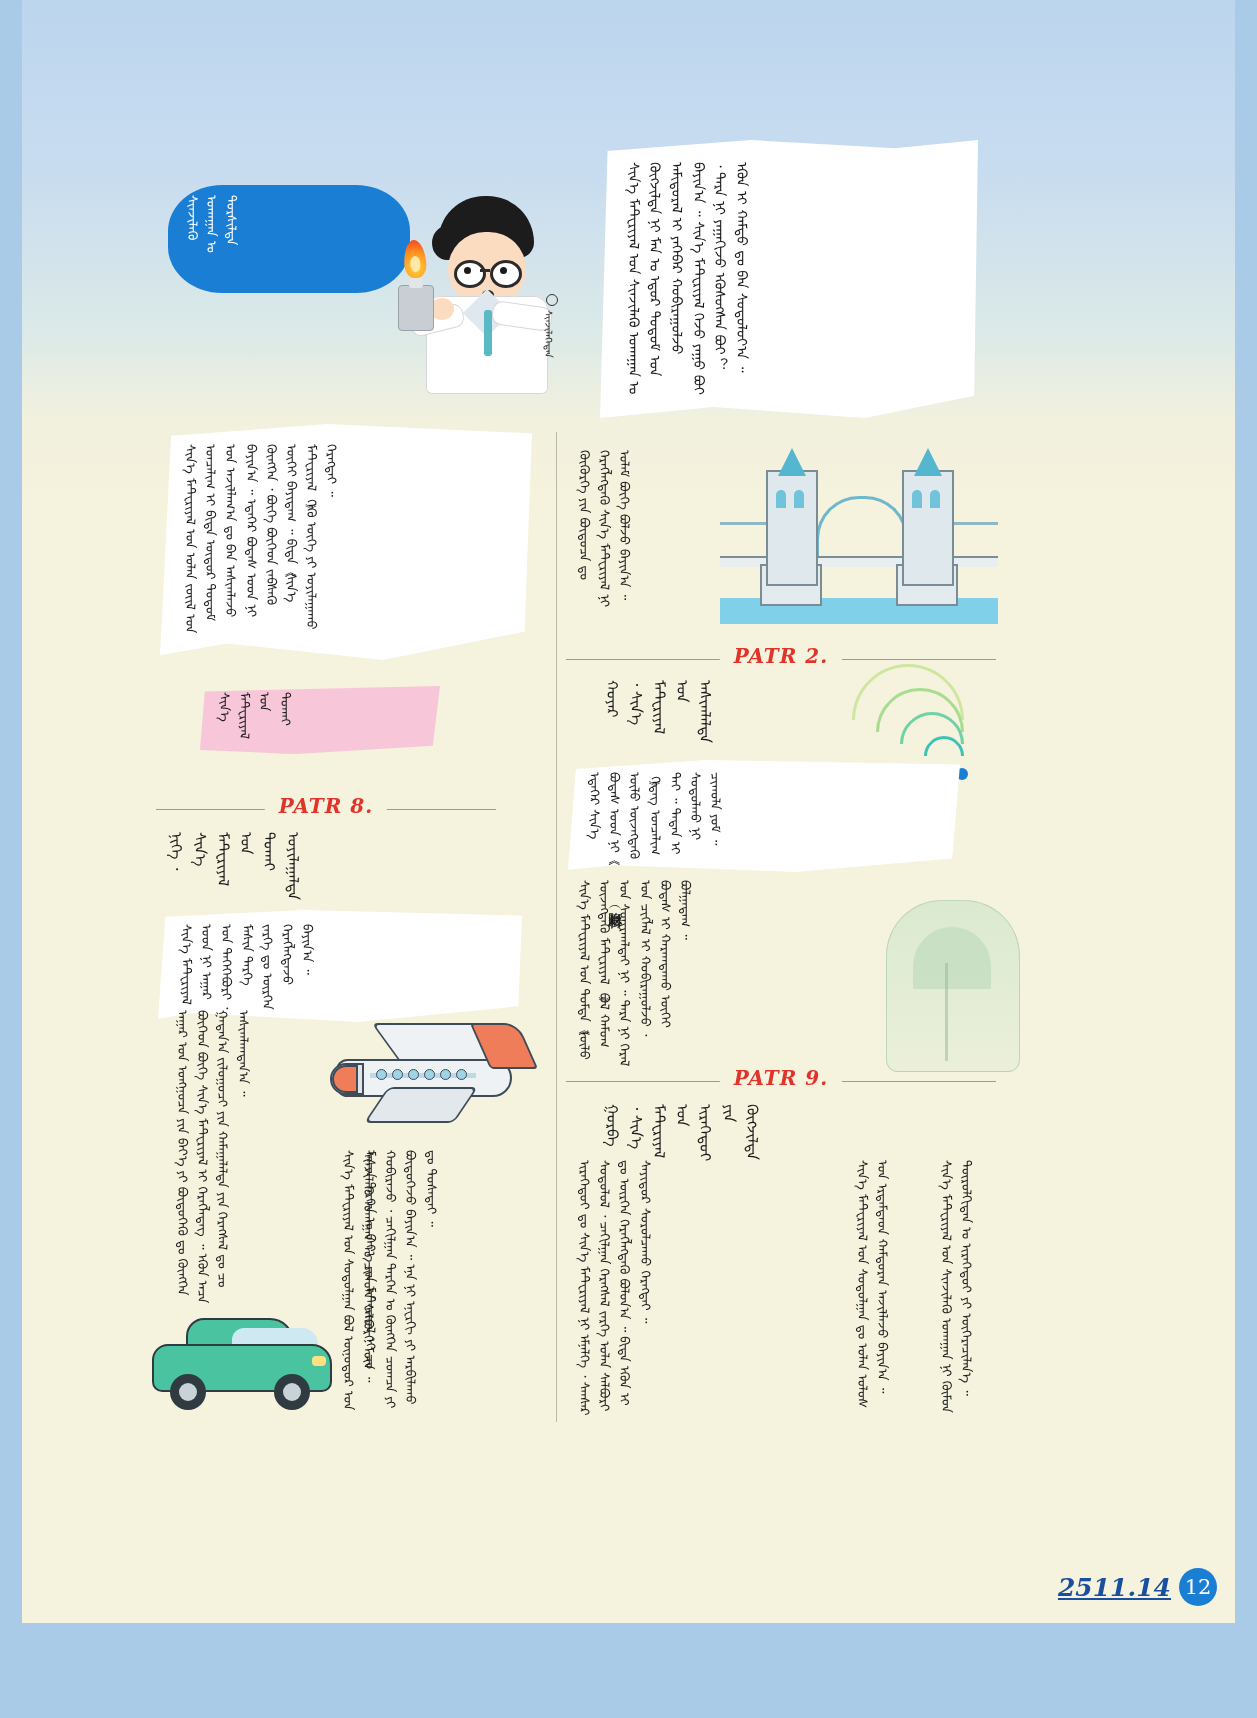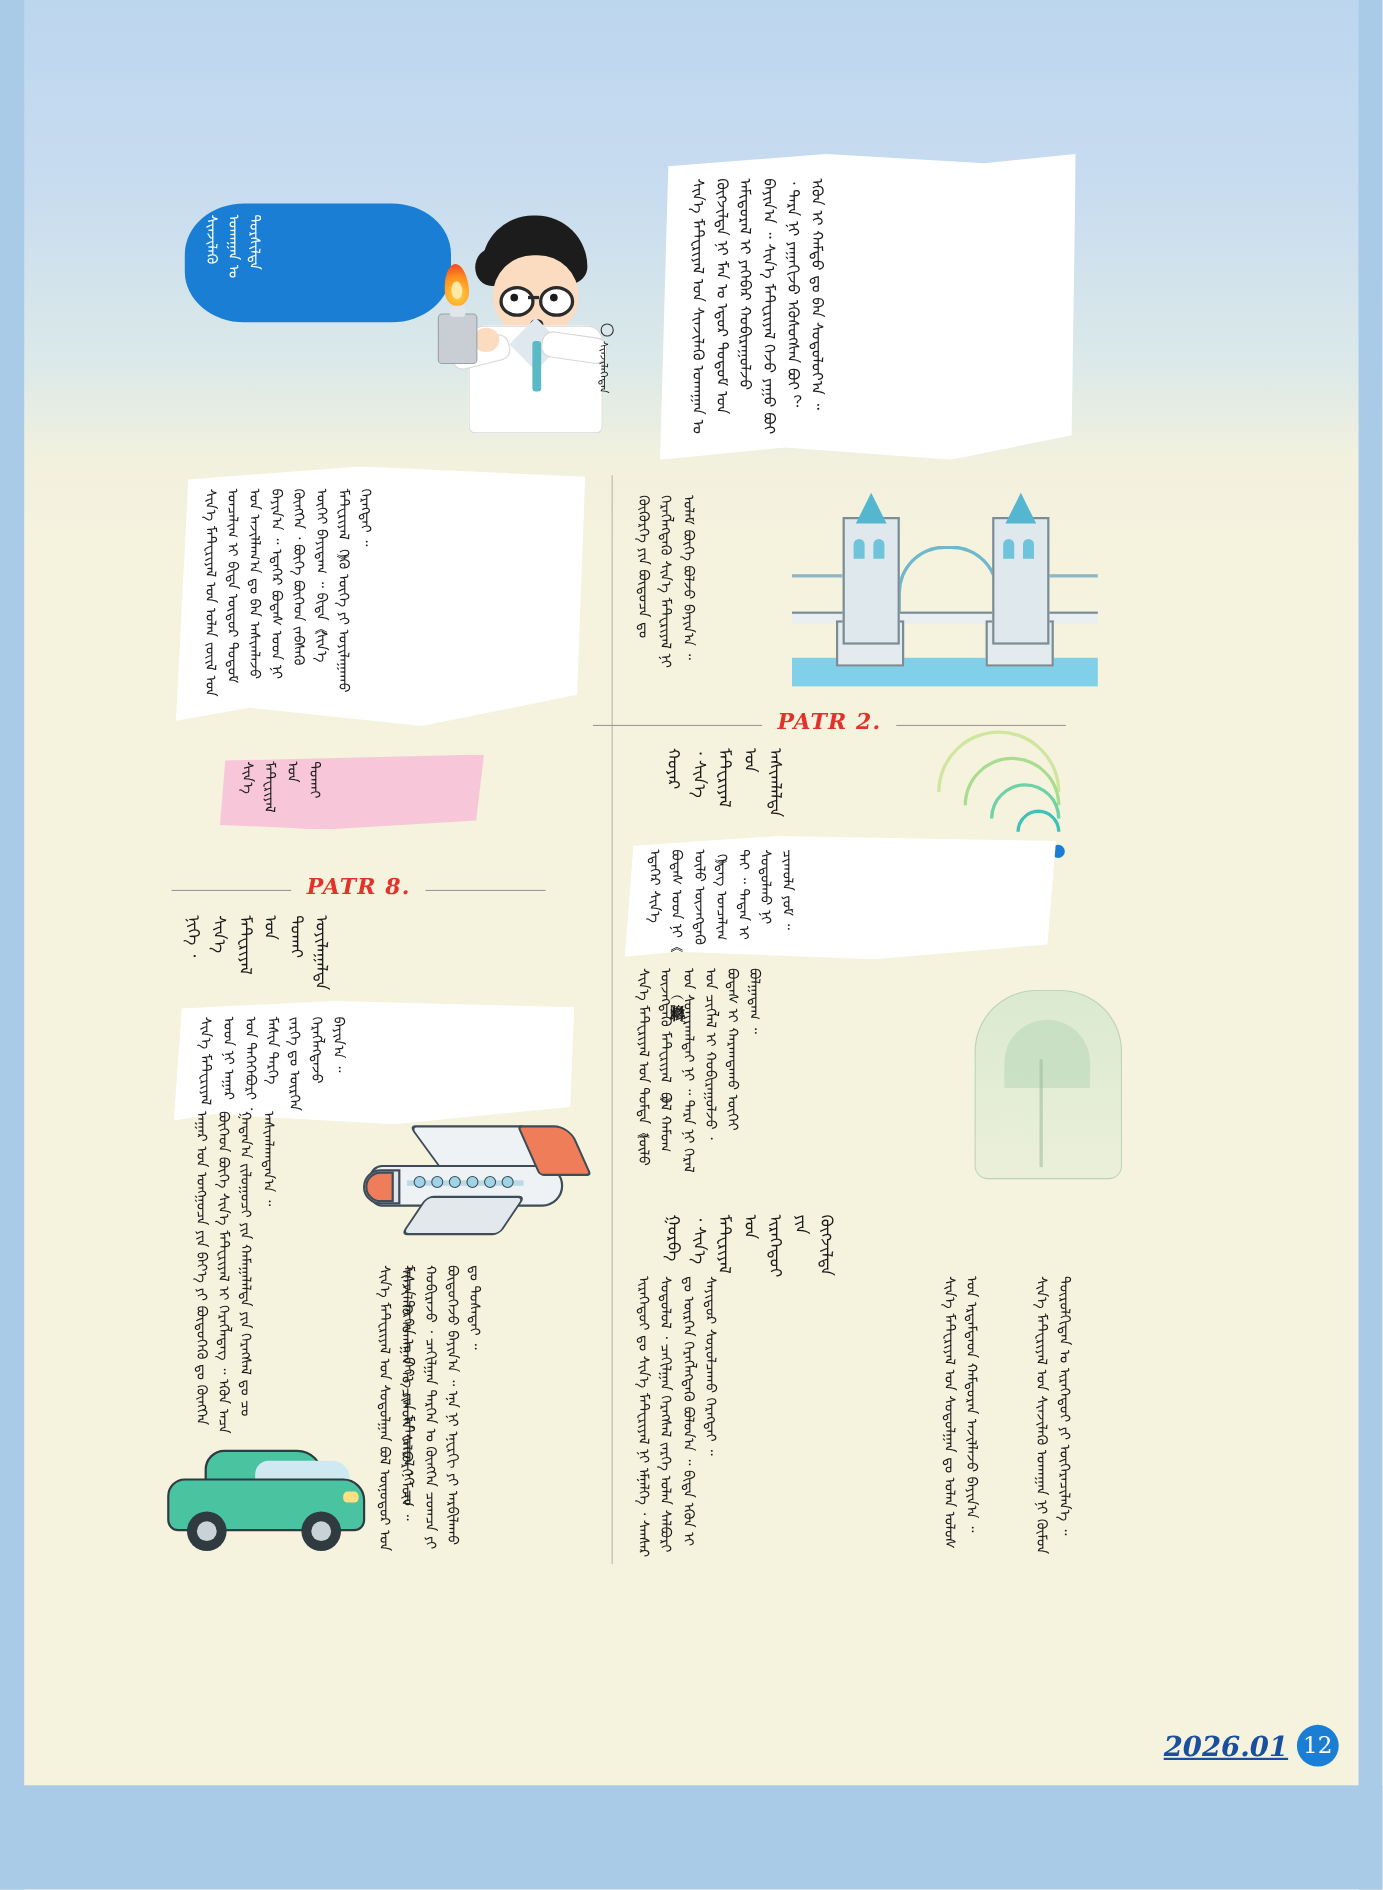--- a/index.html
+++ b/index.html
@@ -284,21 +284,21 @@
     </div>
     <div class="tower r">
       <div class="spire"></div>
       <div class="win" style="left:8px;"></div>
       <div class="win" style="left:26px;"></div>
     </div>
   </div>
 
   <div class="mong" style="position:absolute;left:574px;top:450px;width:140px;height:180px;font-size:13px;">ᠭᠦᠭᠦᠷᠭᠡ ᠶᠢᠨ ᠪᠦᠲᠦᠴᠡ ᠳᠤ ᠬᠡᠷᠡᠭᠯᠡᠭᠳᠡᠬᠦ ᠰᠢᠨ᠎ᠡ ᠮᠠᠲ᠋ᠧᠷᠢᠶᠠᠯ ᠨᠢ ᠤᠯᠠᠮ ᠪᠥᠬᠡ ᠪᠣᠯᠵᠤ ᠪᠠᠶᠢᠨ᠎ᠠ ᠃</div>
 
-  <div class="sec" style="left:539px;top:648px;width:430px;">
+  <div class="sec" style="left:566px;top:648px;width:430px;">
     <div class="rule"></div>
     <div class="label">PATR 2.</div>
   </div>
 
   <div class="mong" style="position:absolute;left:600px;top:680px;width:240px;height:48px;font-size:15px;">ᠬᠣᠶᠠᠷ ᠂ ᠰᠢᠨ᠎ᠡ ᠮᠠᠲ᠋ᠧᠷᠢᠶᠠᠯ ᠤᠨ ᠠᠰᠢᠭᠯᠠᠯᠲᠠ</div>
 
   <div class="wifi">
     <i class="a4"></i>
     <i class="a3"></i>
     <i class="a2"></i>
@@ -309,26 +309,30 @@
   <div class="note right1">
     <div class="mong" style="position:absolute;left:16px;top:12px;width:360px;height:88px;font-size:13px;">ᠡᠳᠡᠭᠡᠷ ᠰᠢᠨ᠎ᠡ ᠪᠣᠳᠠᠰ ᠤᠳ ᠨᠢ ︽ ᠦᠯᠦ ᠦᠵᠡᠭᠳᠡᠬᠦ ︾ ᠭᠡᠳᠡᠭ ᠣᠨᠴᠠᠯᠢᠭ ᠲᠠᠢ ᠃ ᠲᠡᠳᠡᠨ ᠢ ᠰᠤᠳᠤᠯᠬᠤ ᠨᠢ ᠴᠢᠬᠤᠯᠠ ᠶᠤᠮ ᠃</div>
   </div>
 
   <div class="mong" style="position:absolute;left:574px;top:880px;width:300px;height:190px;font-size:13px;">ᠰᠢᠨ᠎ᠡ ᠮᠠᠲ᠋ᠧᠷᠢᠶᠠᠯ ᠤᠨ ᠳᠤᠮᠳᠠ ︽ ᠦᠯᠦ ᠦᠵᠡᠭᠳᠡᠬᠦ ᠮᠠᠲ᠋ᠧᠷᠢᠶᠠᠯ ︾ ᠪᠣᠯ ᠬᠠᠮᠤᠭ ᠤᠨ ᠰᠣᠨᠢᠷᠬᠠᠯᠲᠠᠢ ᠨᠢ ᠃ ᠲᠡᠷᠡ ᠨᠢ ᠭᠡᠷᠡᠯ ᠤᠨ ᠴᠢᠭᠯᠡᠯ ᠢ ᠬᠤᠪᠢᠷᠠᠭᠤᠯᠵᠤ ᠂ ᠪᠣᠳᠠᠰ ᠢ ᠬᠠᠷᠠᠭᠳᠠᠬᠤ ᠦᠭᠡᠢ ᠪᠣᠯᠭᠠᠳᠠᠭ ᠃</div>
 
   <div class="mong cjk" style="position:absolute;left:604px;top:900px;width:22px;height:120px;font-size:14px;">（隐形材料）</div>
 
   <div class="cloak"></div>
 
+  <div class="sec" style="left:566px;top:1070px;width:430px;">
+    <div class="rule"></div>
+    <div class="label">PATR 9.</div>
+  </div>
 
   <div class="mong" style="position:absolute;left:600px;top:1104px;width:348px;height:48px;font-size:15px;">ᠭᠤᠷᠪᠠ ᠂ ᠰᠢᠨ᠎ᠡ ᠮᠠᠲ᠋ᠧᠷᠢᠶᠠᠯ ᠤᠨ ᠢᠷᠡᠭᠡᠳᠦᠢ ᠶᠢᠨ ᠬᠥᠭᠵᠢᠯᠲᠡ</div>
 
   <div class="mong" style="position:absolute;left:574px;top:1160px;width:270px;height:256px;font-size:13px;">ᠢᠷᠡᠭᠡᠳᠦᠢ ᠳᠤ ᠰᠢᠨ᠎ᠡ ᠮᠠᠲ᠋ᠧᠷᠢᠶᠠᠯ ᠨᠢ ᠡᠮᠨᠡᠯᠭᠡ ᠂ ᠰᠠᠨᠰᠠᠷ ᠰᠤᠳᠤᠯᠤᠯ ᠂ ᠴᠠᠬᠢᠯᠭᠠᠨ ᠬᠡᠷᠡᠭᠰᠡᠯ ᠵᠡᠷᠭᠡ ᠤᠯᠠᠨ ᠰᠠᠯᠪᠤᠷᠢ ᠳᠤ ᠥᠷᠭᠡᠨ ᠬᠡᠷᠡᠭᠯᠡᠭᠳᠡᠬᠦ ᠪᠣᠯᠤᠨ᠎ᠠ ᠃ ᠪᠢᠳᠡ ᠡᠭᠦᠨ ᠢ ᠰᠠᠶᠢᠲᠤᠷ ᠰᠤᠷᠤᠯᠴᠠᠬᠤ ᠬᠡᠷᠡᠭᠲᠡᠢ ᠃</div>
 
   <div class="mong" style="position:absolute;left:852px;top:1160px;width:62px;height:256px;font-size:13px;">ᠰᠢᠨ᠎ᠡ ᠮᠠᠲ᠋ᠧᠷᠢᠶᠠᠯ ᠤᠨ ᠰᠤᠳᠤᠯᠭᠠᠨ ᠳᠤ ᠣᠯᠠᠨ ᠤᠯᠤᠰ ᠤᠨ ᠡᠷᠳᠡᠮᠲᠡᠳ ᠬᠠᠮᠲᠤᠷᠠᠨ ᠠᠵᠢᠯᠯᠠᠵᠤ ᠪᠠᠶᠢᠨ᠎ᠠ ᠃</div>
 
   <div class="mong" style="position:absolute;left:936px;top:1160px;width:62px;height:256px;font-size:13px;">ᠰᠢᠨ᠎ᠡ ᠮᠠᠲ᠋ᠧᠷᠢᠶᠠᠯ ᠤᠨ ᠰᠢᠨᠵᠢᠯᠡᠬᠦ ᠤᠬᠠᠭᠠᠨ ᠨᠢ ᠬᠥᠮᠦᠨ ᠲᠥᠷᠦᠯᠬᠢᠲᠡᠨ ᠤ ᠢᠷᠡᠭᠡᠳᠦᠢ ᠶᠢ ᠥᠭᠡᠷᠡᠴᠢᠯᠡᠨ᠎ᠡ ᠃</div>
 
   <div class="footer">
-    <div class="date">2026.01</div>
+    <div class="date">2511.14</div>
     <div class="pgnum">12</div>
   </div>
 </div>
 
 </body></html>

